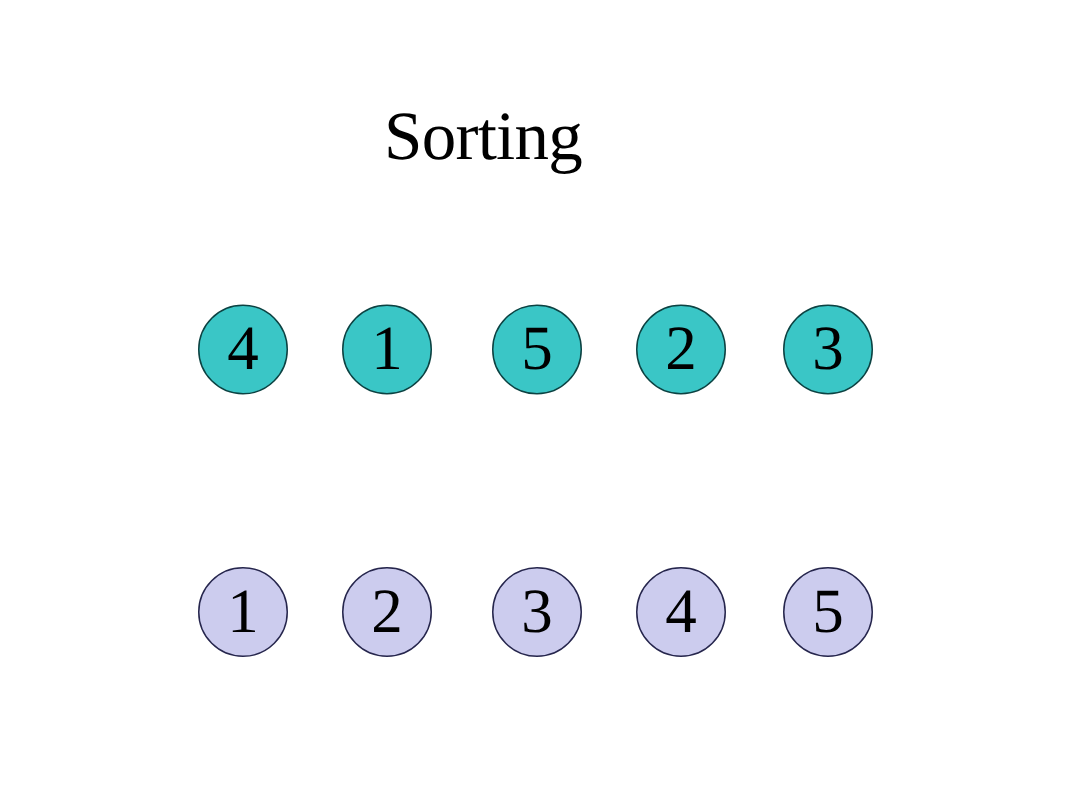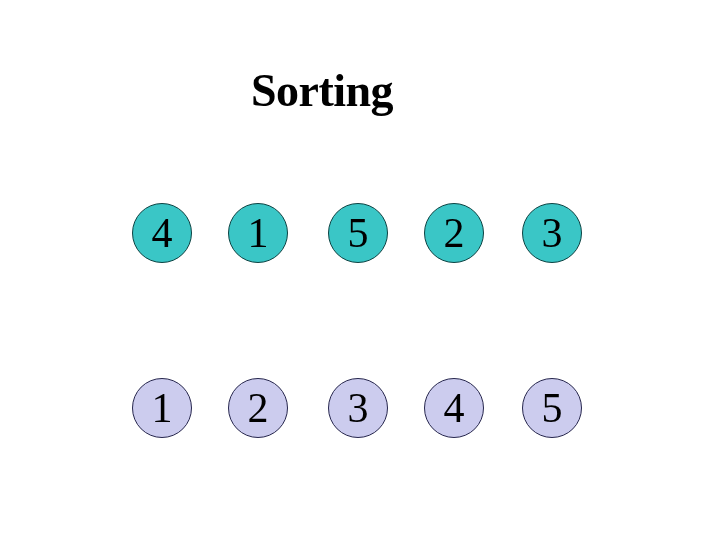--- a/index.html
+++ b/index.html
@@ -16,21 +16,21 @@
     font-family: "Liberation Serif", "DejaVu Serif", serif;
   }
   .title {
     position: absolute;
     top: 68px;
     left: 0;
     width: 644px;
     margin: 0;
     text-align: center;
     font-size: 46px;
-    font-weight: 700;
+    font-weight: 400;
     line-height: 1.0;
     letter-spacing: -0.5px;
     color: #000000;
   }
   .row {
     position: absolute;
     left: 0;
     width: 720px;
     height: 60px;
   }

